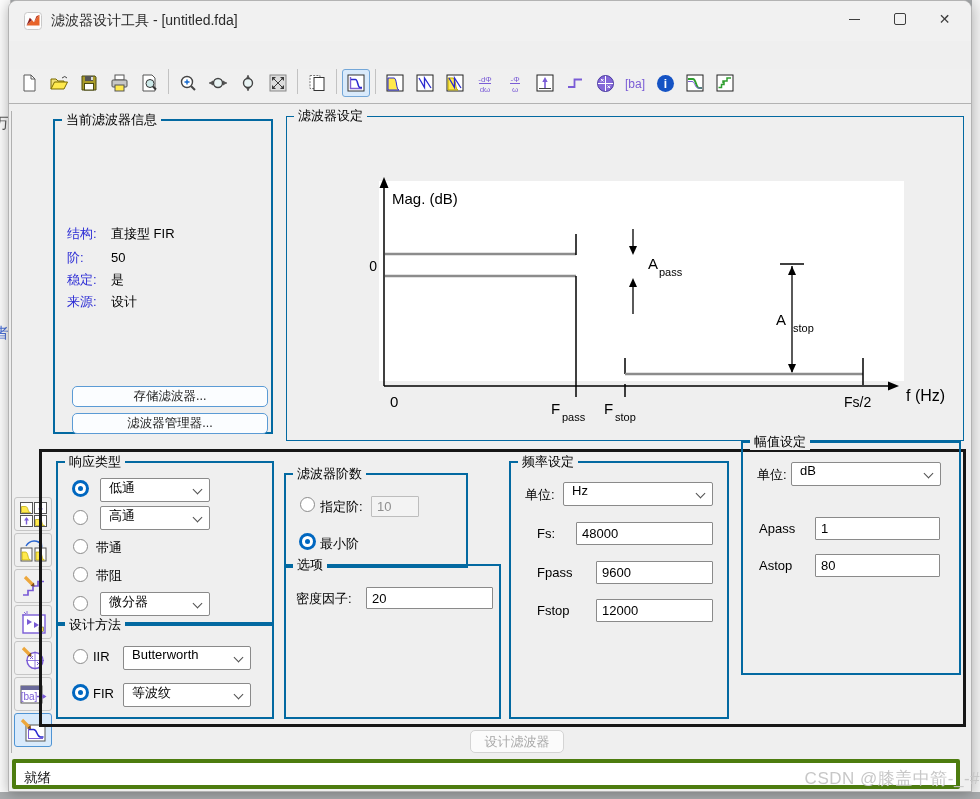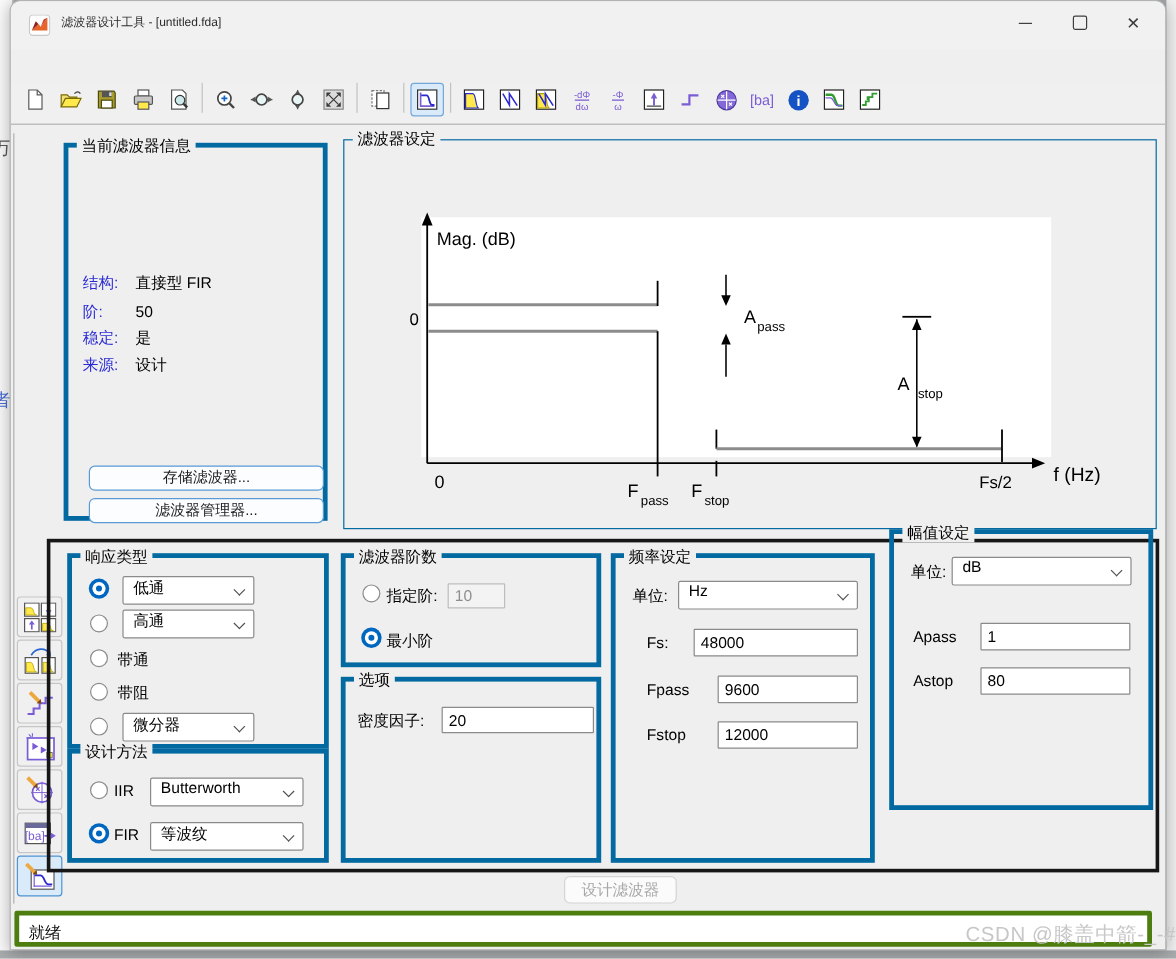--- a/index.html
+++ b/index.html
@@ -10,39 +10,39 @@
   .frag{position:absolute;left:-6px;font-size:15px;}
   .frag1{top:114px;color:#5a5a5a;}
   .frag3{top:324px;color:#4a6fd4;}
   .bg-right{position:absolute;right:0;top:0;width:8px;height:792px;background:#f3f3f3;}
   
   .app{position:absolute;left:8px;top:0;width:964px;height:792px;background:#efefef;
        border:1px solid #b3b3b3;border-radius:9px 9px 0 0;box-sizing:border-box;overflow:hidden;
        box-shadow:0 2px 14px rgba(0,0,0,.3);}
   .titlebar{position:absolute;top:0;left:0;right:0;height:40px;background:#f1f1f1;}
   .app-icon{position:absolute;left:15px;top:11px;width:18px;height:18px;}
-  .app-title{position:absolute;left:42px;top:11px;font-size:10px;color:#2b2b2b;}
+  .app-title{position:absolute;left:42px;top:11px;font-size:14px;color:#2b2b2b;}
   .wc-group{position:absolute;right:4px;top:2px;display:flex;}
   .wc{width:45px;height:32px;display:flex;align-items:center;justify-content:center;color:#3e3e3e;}
   .min-glyph{display:block;width:11px;height:0;border-top:1.4px solid #3e3e3e;}
   .max-glyph{display:block;width:10px;height:10px;border:1.4px solid #3e3e3e;border-radius:2px;}
   .close-glyph{font-size:14px;line-height:14px;}
   .menubar{position:absolute;top:40px;left:0;right:0;height:28px;background:#f4f4f4;display:flex;align-items:center;padding-left:10px;}
   .menu-item{padding:4px 9px;font-size:13.5px;color:#141414;border-radius:4px;}
   .toolbar{position:absolute;top:68px;left:0;right:0;height:35px;background:#f0f0f0;border-bottom:1px solid #b2b2b2;display:flex;align-items:flex-start;padding-left:5px;box-sizing:border-box;}
   .tbtn{width:26px;height:26px;flex:0 0 auto;display:flex;align-items:center;justify-content:center;margin:0 1px;border:1px solid transparent;border-radius:3px;}
   .tbtn.sel{background:#d9eafb;border-color:#74a7d8;}
   .tsep{width:1px;height:25px;background:#c2c2c2;margin:0 4px;flex:0 0 auto;}
   .icon{display:flex;}
   
   .side-divider{position:absolute;left:2px;top:110px;width:1px;height:642px;background:#b0b0b0;}
   .sbtn{position:absolute;left:5px;width:38px;height:34px;background:#f0f0f0;border:1px solid #c6c6c6;border-radius:3px;display:flex;align-items:center;justify-content:center;box-sizing:border-box;}
   .sbtn.sel{background:#d9eafb;border-color:#4f94d4;}
   
-  .gb{position:absolute;border:4px solid #0369a1;box-sizing:border-box;}
+  .gb{position:absolute;border:2px solid #0369a1;box-sizing:border-box;padding-left:28px;}
   .gb.thin{border-width:1px;}
   .gbt{position:absolute;top:-9px;left:7px;background:#efefef;padding:0 4px;font-size:13px;color:#000;line-height:16px;white-space:nowrap;}
   .outerbox{position:absolute;left:30px;top:448px;width:927px;height:278px;border:3px solid #161616;box-sizing:border-box;}
   
   .info-row{position:absolute;left:12px;font-size:13px;white-space:nowrap;}
   .info-label{display:inline-block;width:44px;color:#2b2bd5;}
   .info-value{color:#000;}
   .lbtn{position:absolute;left:17px;width:196px;height:21px;border:1px solid #5b9bd5;border-radius:5px;background:#fbfdff;font-size:12.5px;line-height:19px;text-align:center;color:#222;box-sizing:border-box;}
   
   .dd{position:absolute;height:24px;background:#fff;border:1px solid #8a8a8a;border-radius:2px;display:flex;align-items:flex-start;padding:0 8px;font-size:13px;box-sizing:border-box;color:#000;}
@@ -485,21 +485,21 @@
           <span class="chev"></span>
         </div>
       <span class="radio sel" style="left:14px;top:58px"></span>
       <span class="rlabel" style="left:35px;top:60px">FIR</span>
       <div class="dd" style="left:65px;top:57px;width:128px">
           <span>等波纹</span>
           <span class="chev"></span>
         </div>
     </div>
 
-    <div class="gb" style="left:275px;top:460px;width:217px;height:95px">
+    <div class="gb" style="left:275px;top:472px;width:184px;height:95px">
       <span class="gbt">滤波器阶数</span>
       <span class="radio" style="left:14px;top:22px"></span>
       <span class="rlabel" style="left:34px;top:23px">指定阶:</span>
       <input class="tfield dis" style="left: 85px; top: 21px; width: 48px; height: 21px;" value="10">
       <span class="radio sel" style="left:13px;top:58px"></span>
       <span class="rlabel" style="left:34px;top:60px">最小阶</span>
     </div>
 
     <div class="gb" style="left:275px;top:563px;width:217px;height:155px">
       <span class="gbt">选项</span>

